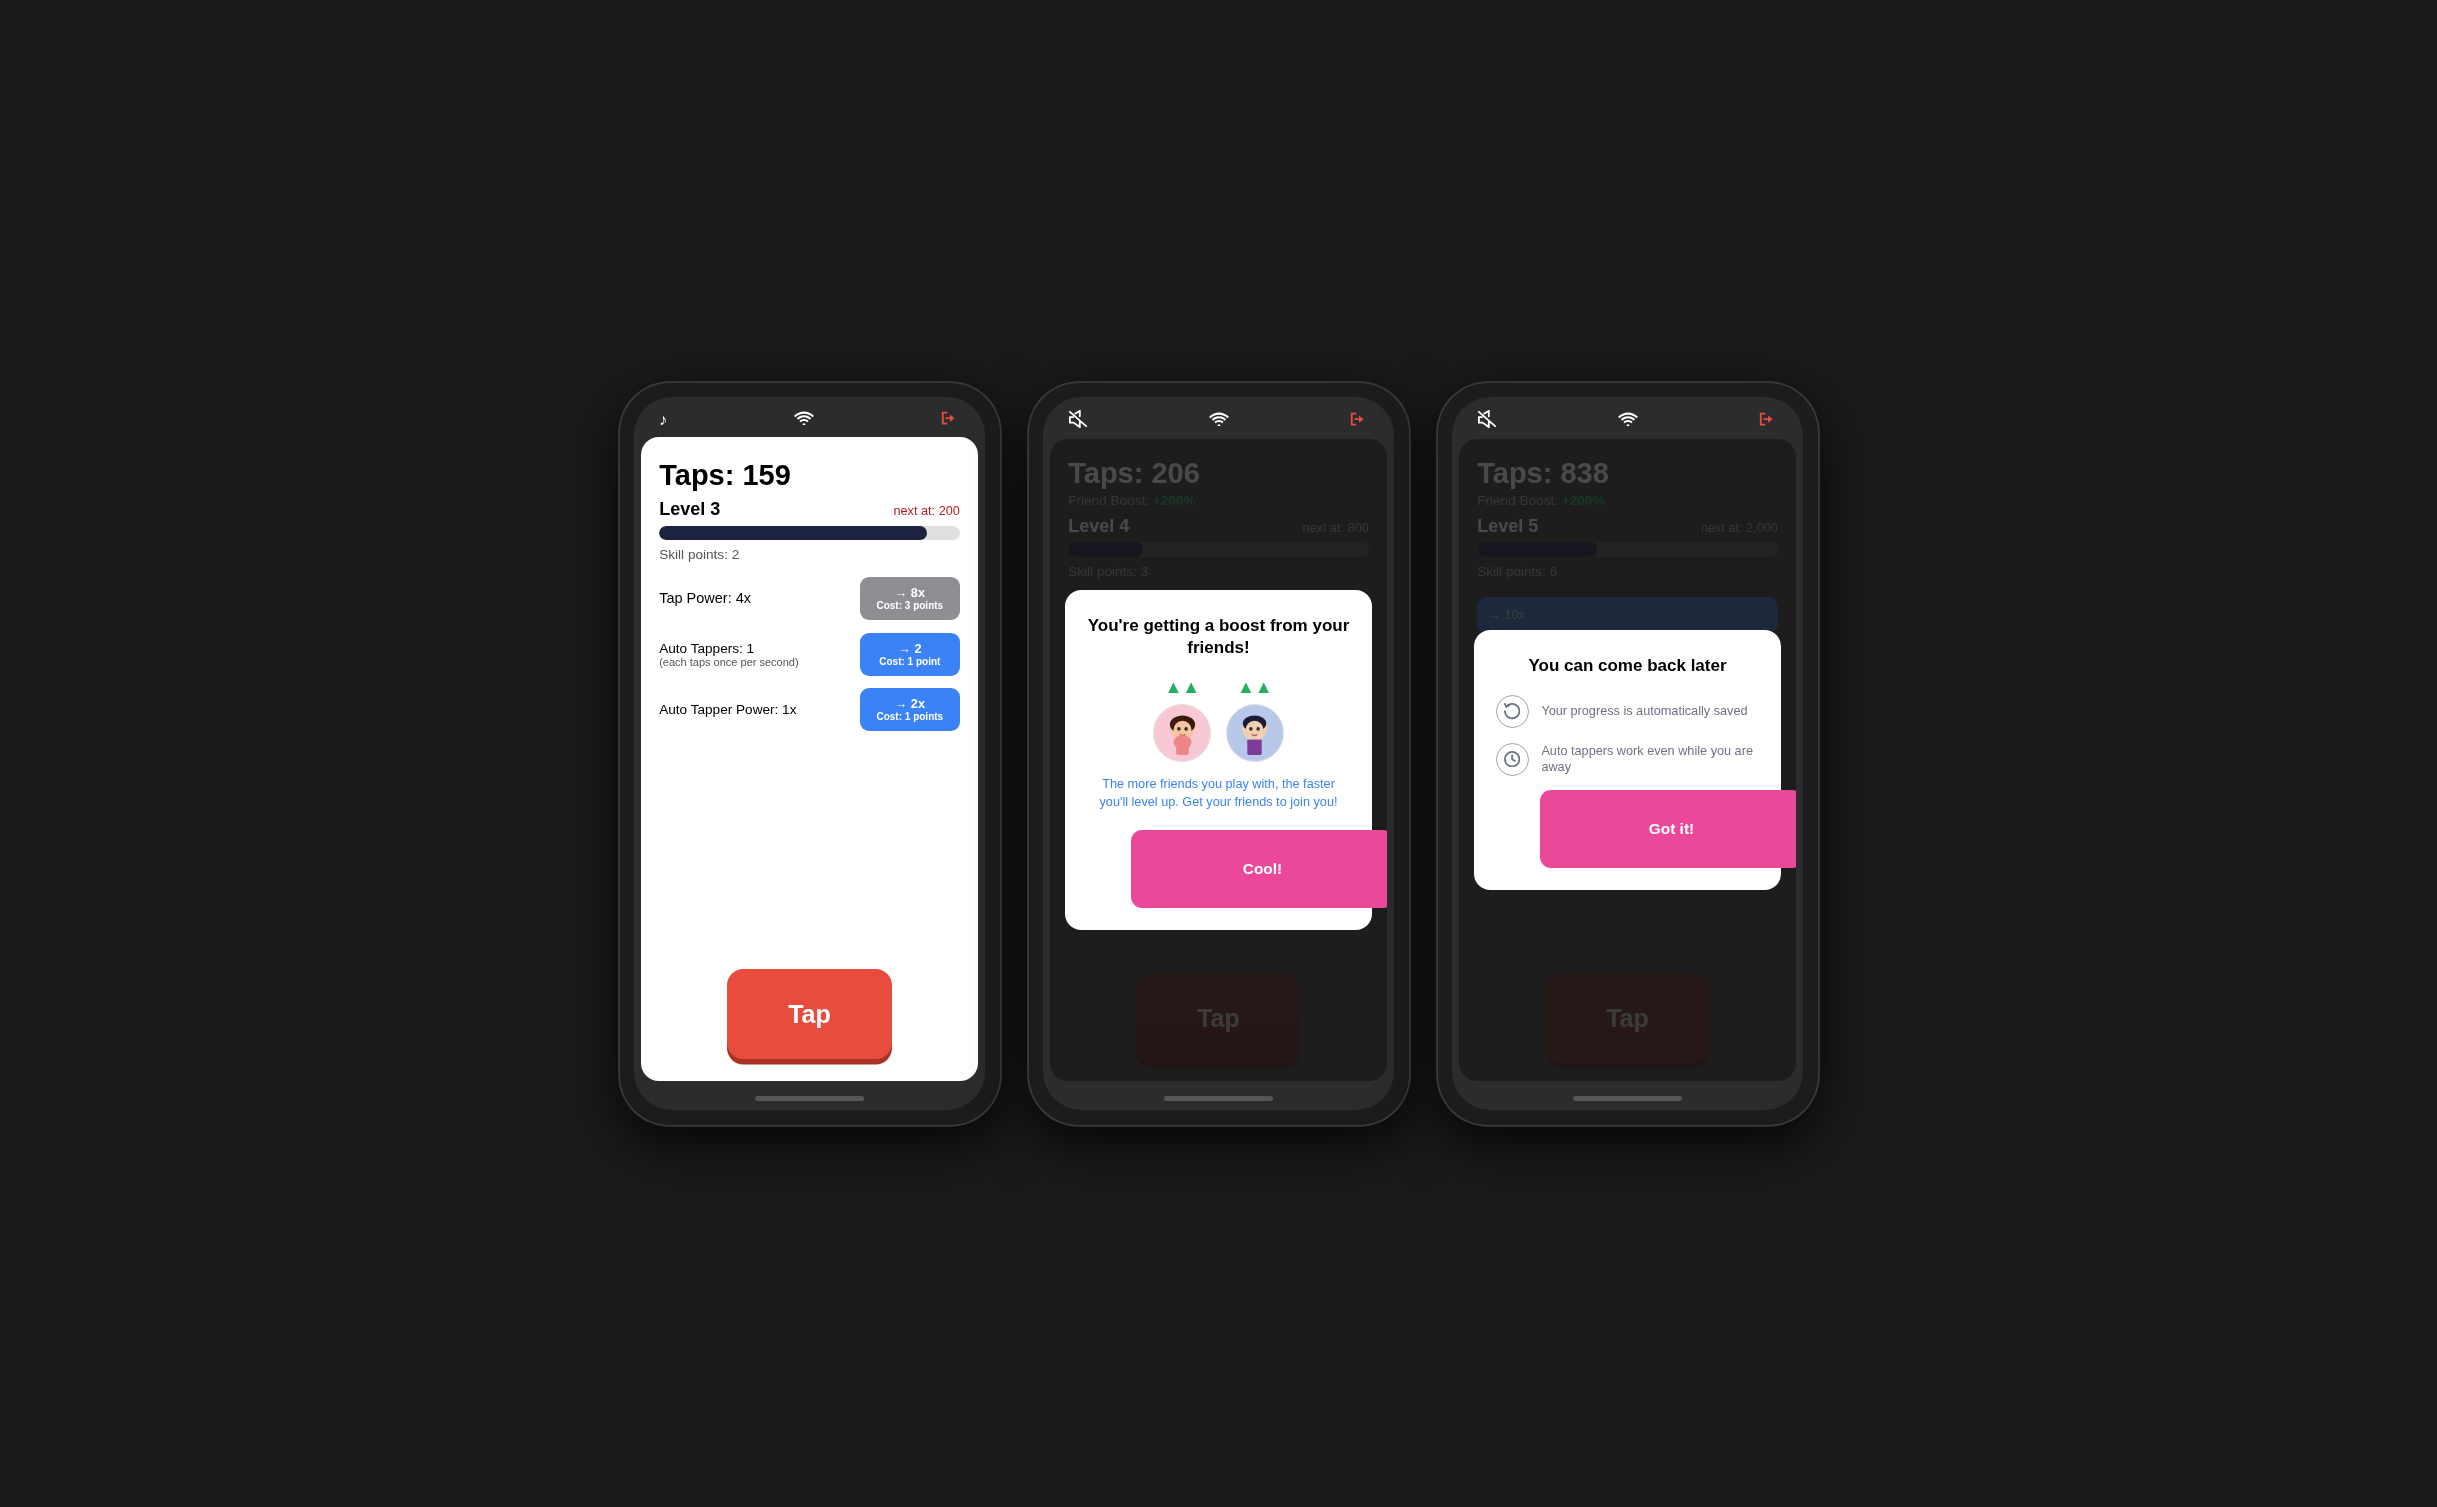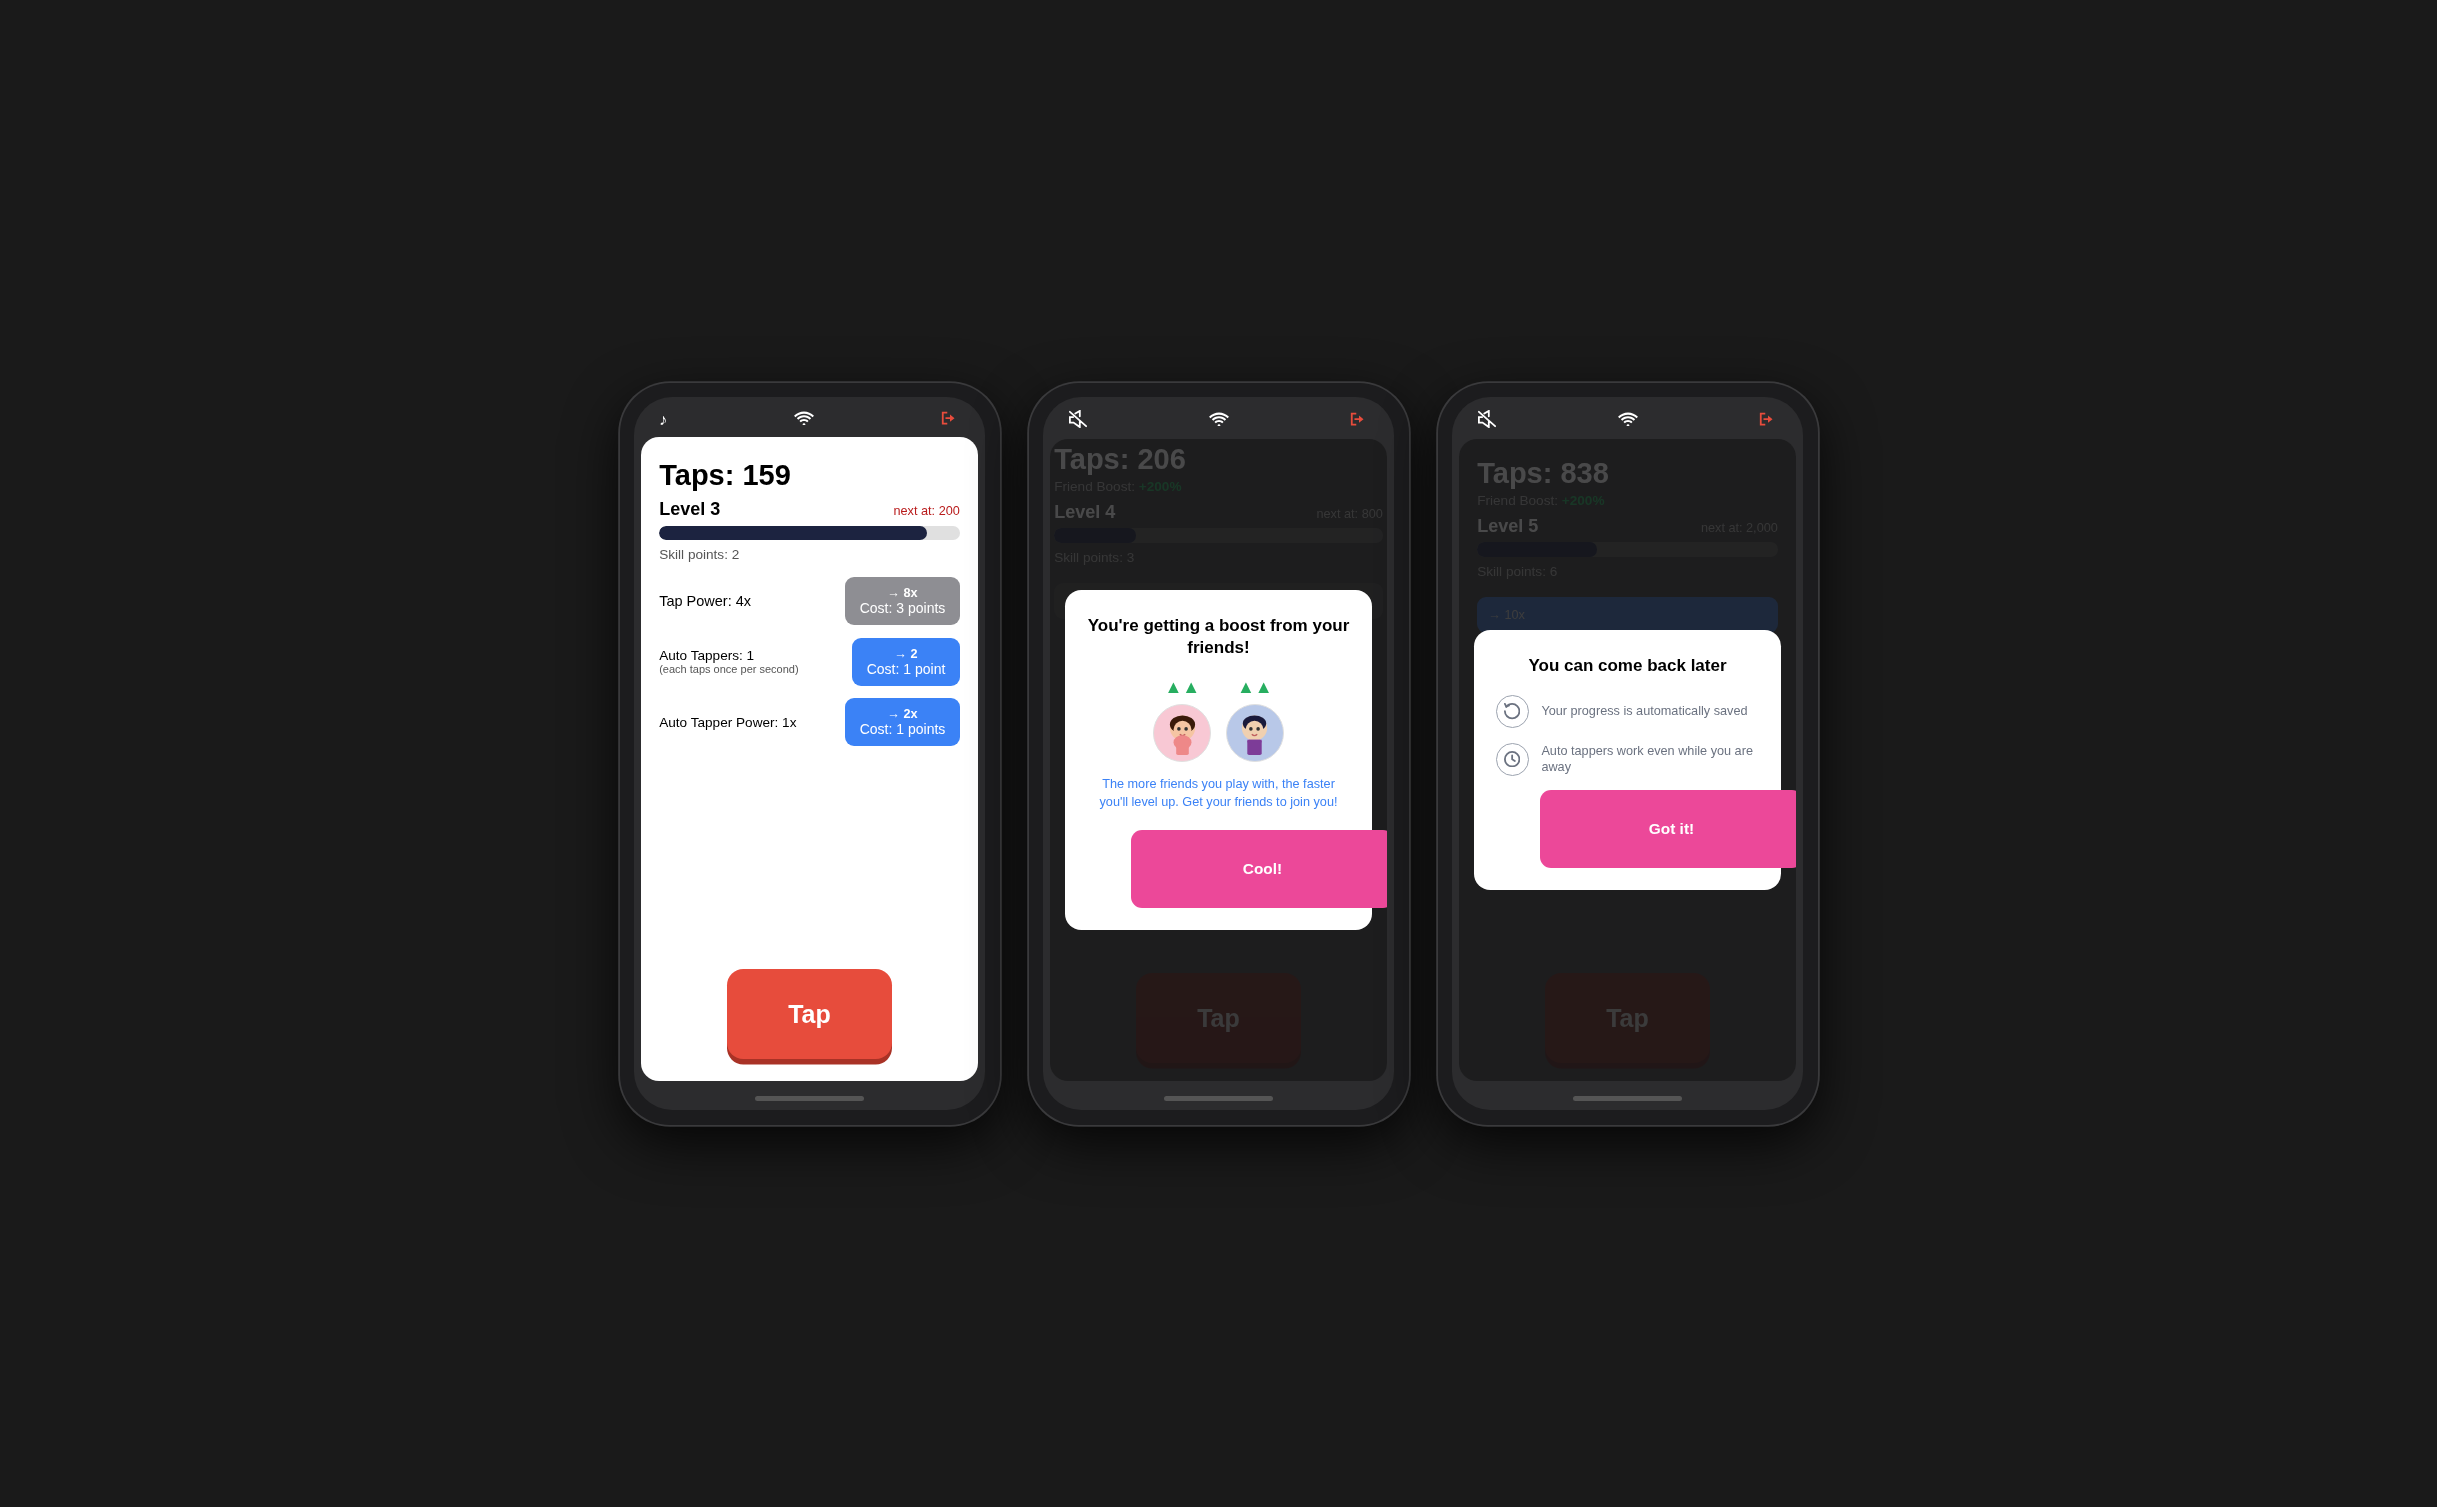--- a/index.html
+++ b/index.html
@@ -141,21 +141,21 @@
       color: white;
       cursor: pointer;
       text-align: center;
       min-width: 100px;
     }
 
     .upgrade-btn.gray { background: #8e8e93; }
     .upgrade-btn.blue { background: #3b82f6; }
 
     .upgrade-btn-line1 { display: block; }
-    .upgrade-btn-line2 { display: block; font-weight: 400; font-size: 14px; }
+    .upgrade-btn-line2 { display: block; font-weight: 700; font-size: 10px; }
 
     .tap-button-area {
       display: flex;
       justify-content: center;
       padding-bottom: 22px;
       margin-top: auto;
     }
 
     .tap-button {
       width: 165px;
@@ -392,21 +392,21 @@
       <span class="status-icon red">
         <svg width="20" height="16.3" viewBox="0 0 22 18" fill="#e74c3c">
           <path d="M8 2H2V16H8V14H4V4H8V2Z"></path>
           <path d="M11 5L16 9L11 13V10H6V8H11V5Z"></path>
         </svg>
       </span>
     </div>
 
     <div class="app-content" style="background:#3a3a3c; position:relative;">
 
-      <div style="padding: 4px; opacity: 0.45; position:relative; z-index:1;">
+      <div style="padding: 18px; opacity: 0.45; position:relative; z-index:1;">
         <div class="taps-display" style="color: white;">Taps: 206</div>
         <div class="friend-boost" style="color:#aaa;">Friend Boost: <span style="color: rgb(39, 174, 96); font-weight: 600;">+200%</span></div>
         <div class="level-row">
           <span class="level-label" style="color:white;text-align:center;">Level 4</span>
           <span class="next-at" style="color:#aaa;">next at: 800</span>
         </div>
         <div class="progress-bar-bg" style="background:#555;">
           <div class="progress-bar-fill" style="width:25%; background:#1c2340;"></div>
         </div>
         <div class="skill-points" style="color:#aaa;">Skill points: 3</div>

